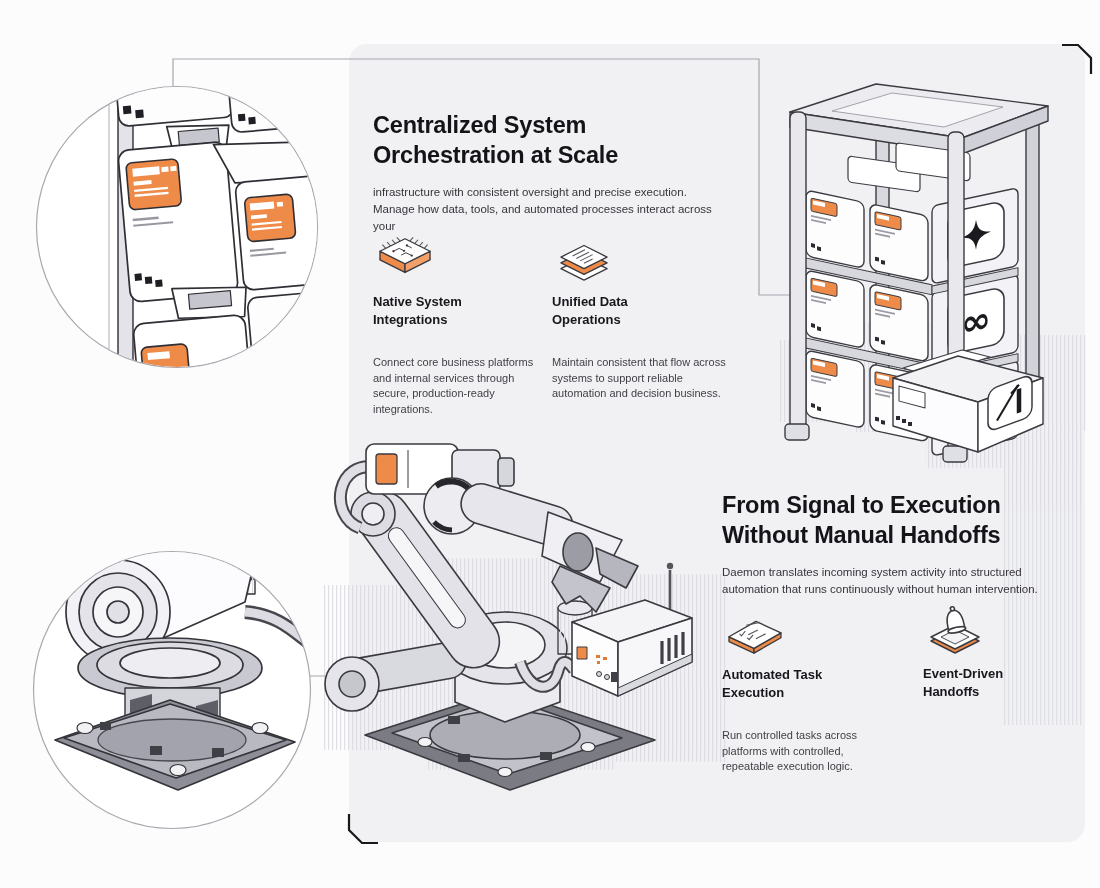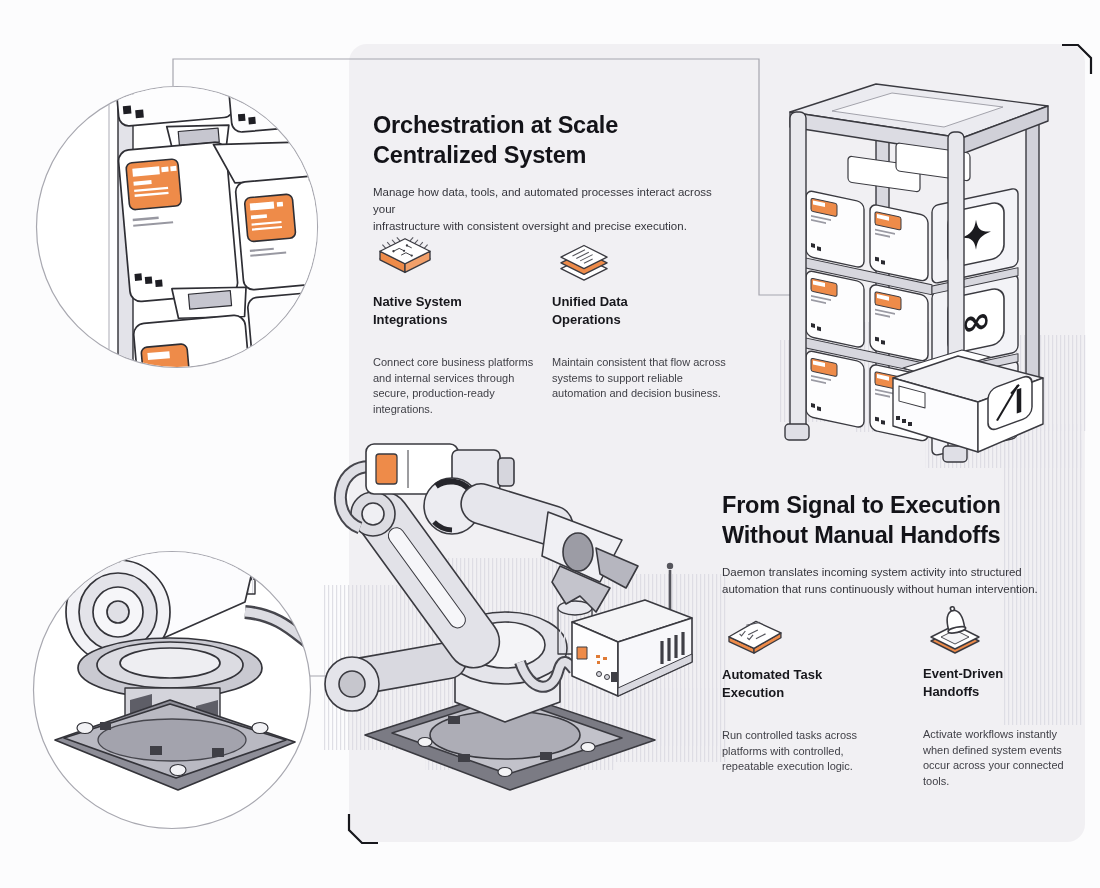--- a/index.html
+++ b/index.html
@@ -340,26 +340,26 @@
         <ellipse cx="85" cy="728" rx="8" ry="5.5"></ellipse>
         <ellipse cx="260" cy="728" rx="8" ry="5.5"></ellipse>
         <ellipse cx="178" cy="770" rx="8" ry="5.5"></ellipse>
       </g>
     </g>
   </g>
 </svg>
 
 <section class="sec sec-1">
   <h1>
+    <span>Centralized System</span>
     <span>Orchestration at Scale</span>
-    <span>Centralized System</span>
   </h1>
   <p class="sub">
+    <span>infrastructure with consistent oversight and precise execution.</span>
     <span>Manage how data, tools, and automated processes interact across your</span>
-    <span>infrastructure with consistent oversight and precise execution.</span>
   </p>
 </section>
 
 <div class="feat feat-1">
   <svg class="ficon" width="64" height="50" viewBox="0 0 64 52">
     <g stroke="#55555C" stroke-width="1.1">
       <line x1="12" y1="16" x2="8.5" y2="12"></line>
         <line x1="17" y1="13.5" x2="13.5" y2="9.5"></line>
         <line x1="22" y1="11" x2="18.5" y2="7"></line>
         <line x1="27" y1="8.5" x2="23.5" y2="4.5"></line>
@@ -477,19 +477,13 @@
     <g transform="rotate(-12 32 18)" stroke="#3A3A40" stroke-width="1.6" fill="#FFFFFF" stroke-linejoin="round">
       <path d="M 24 27 C 23 14 26 8 32 7 C 38 8 41 14 40 27 Z"></path>
       <ellipse cx="32" cy="27" rx="9" ry="2.6"></ellipse>
       <circle cx="32" cy="5.5" r="2"></circle>
     </g>
   </svg>
   <h3>
     <span>Event-Driven</span>
     <span>Handoffs</span>
   </h3>
-  <p>
-    <span>Activate workflows instantly</span>
-    <span>when defined system events</span>
-    <span>occur across your connected</span>
-    <span>tools.</span>
-  </p>
 </div>
 
 </body></html>

